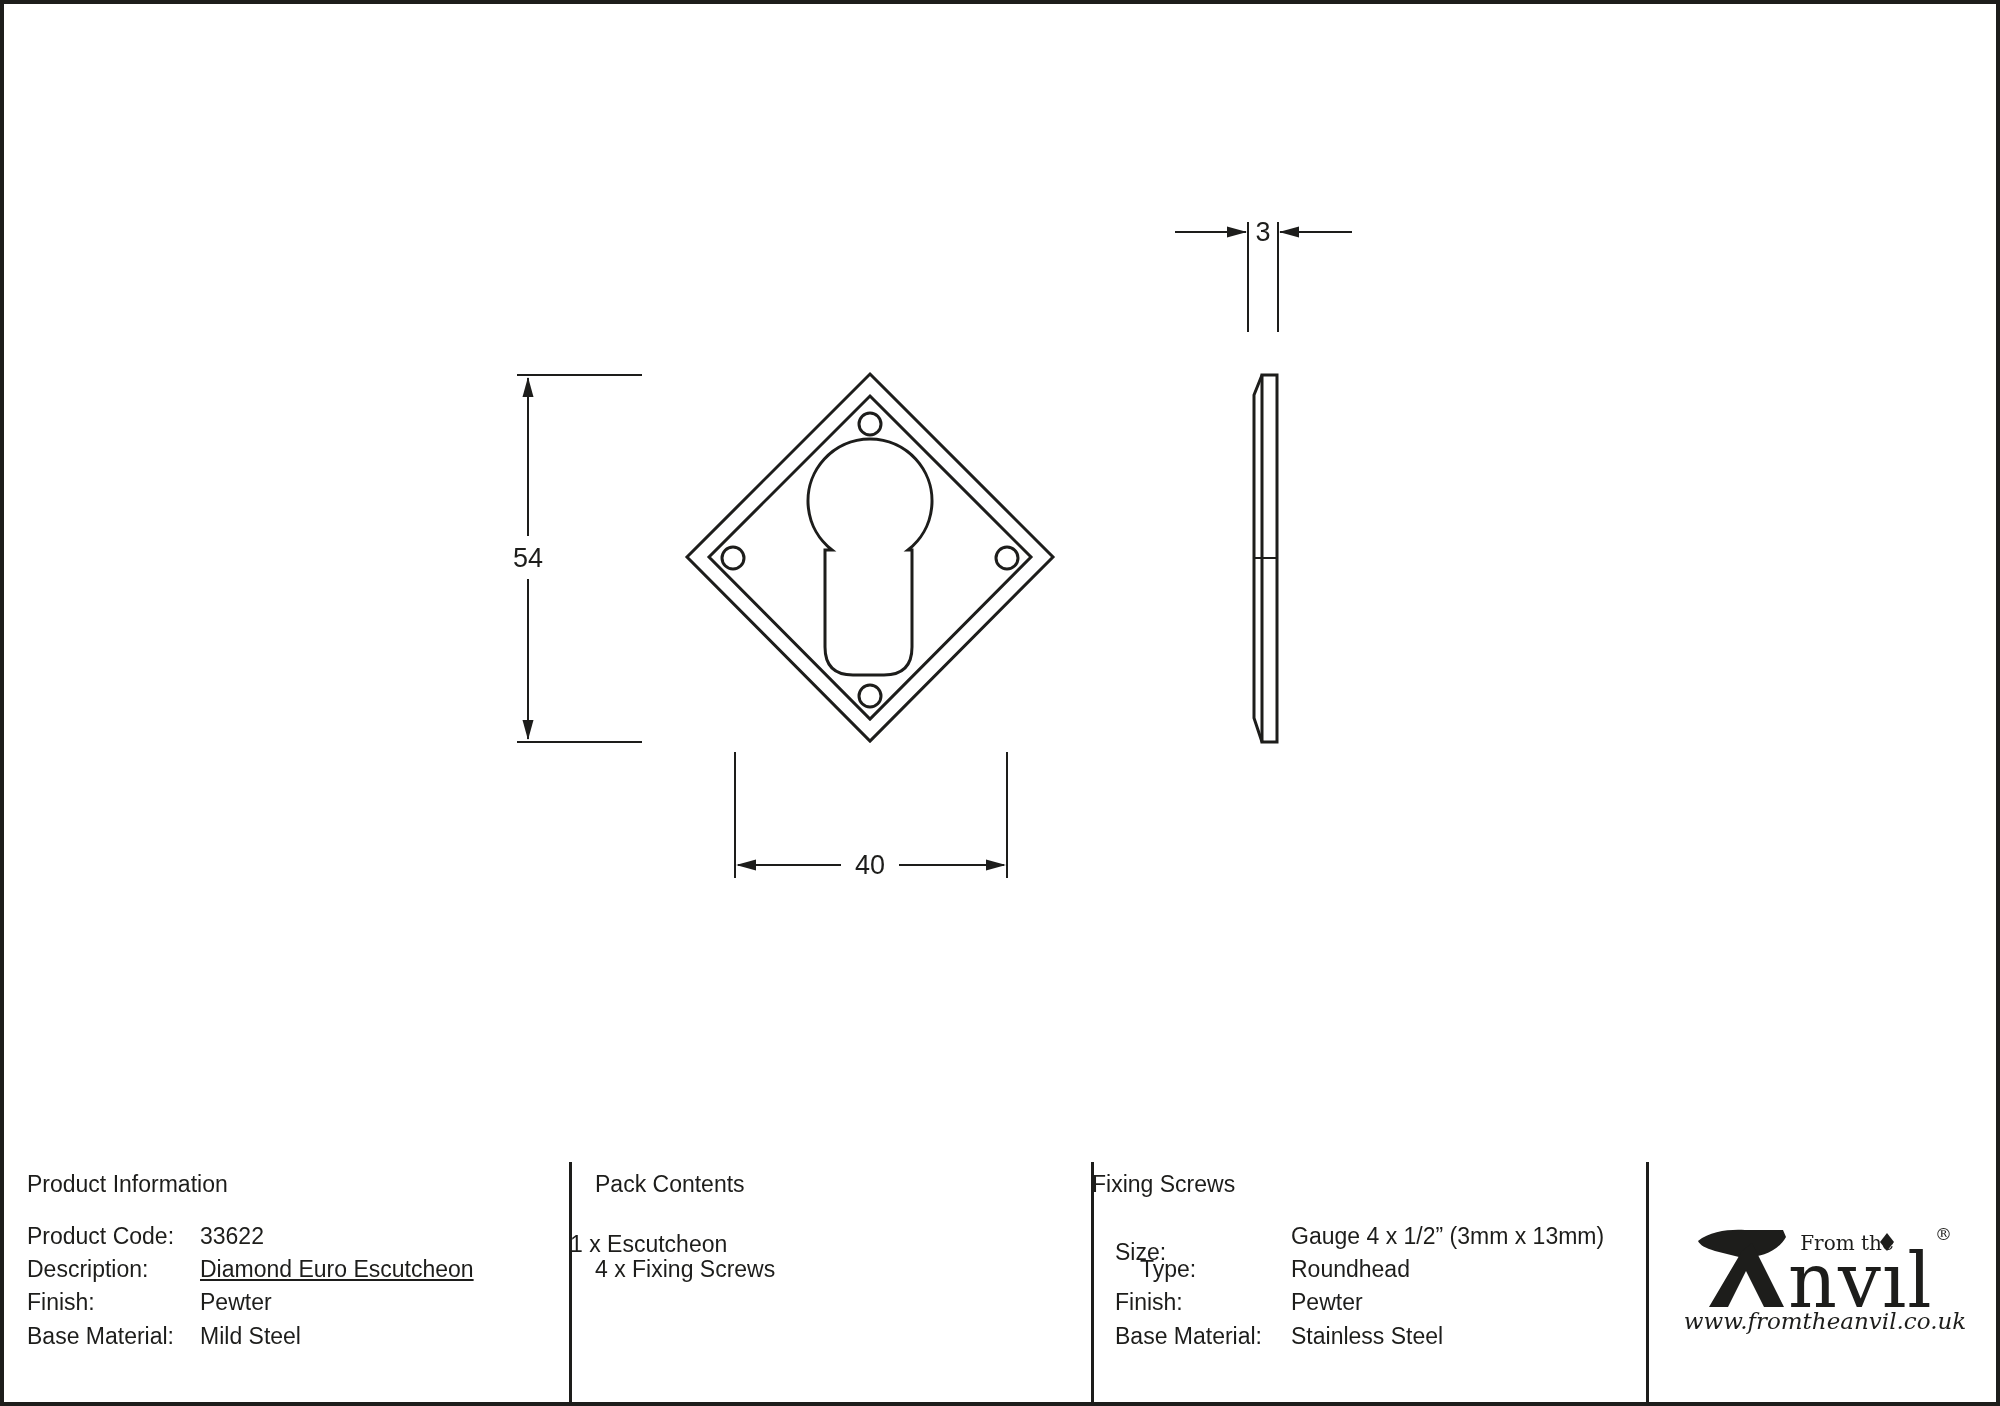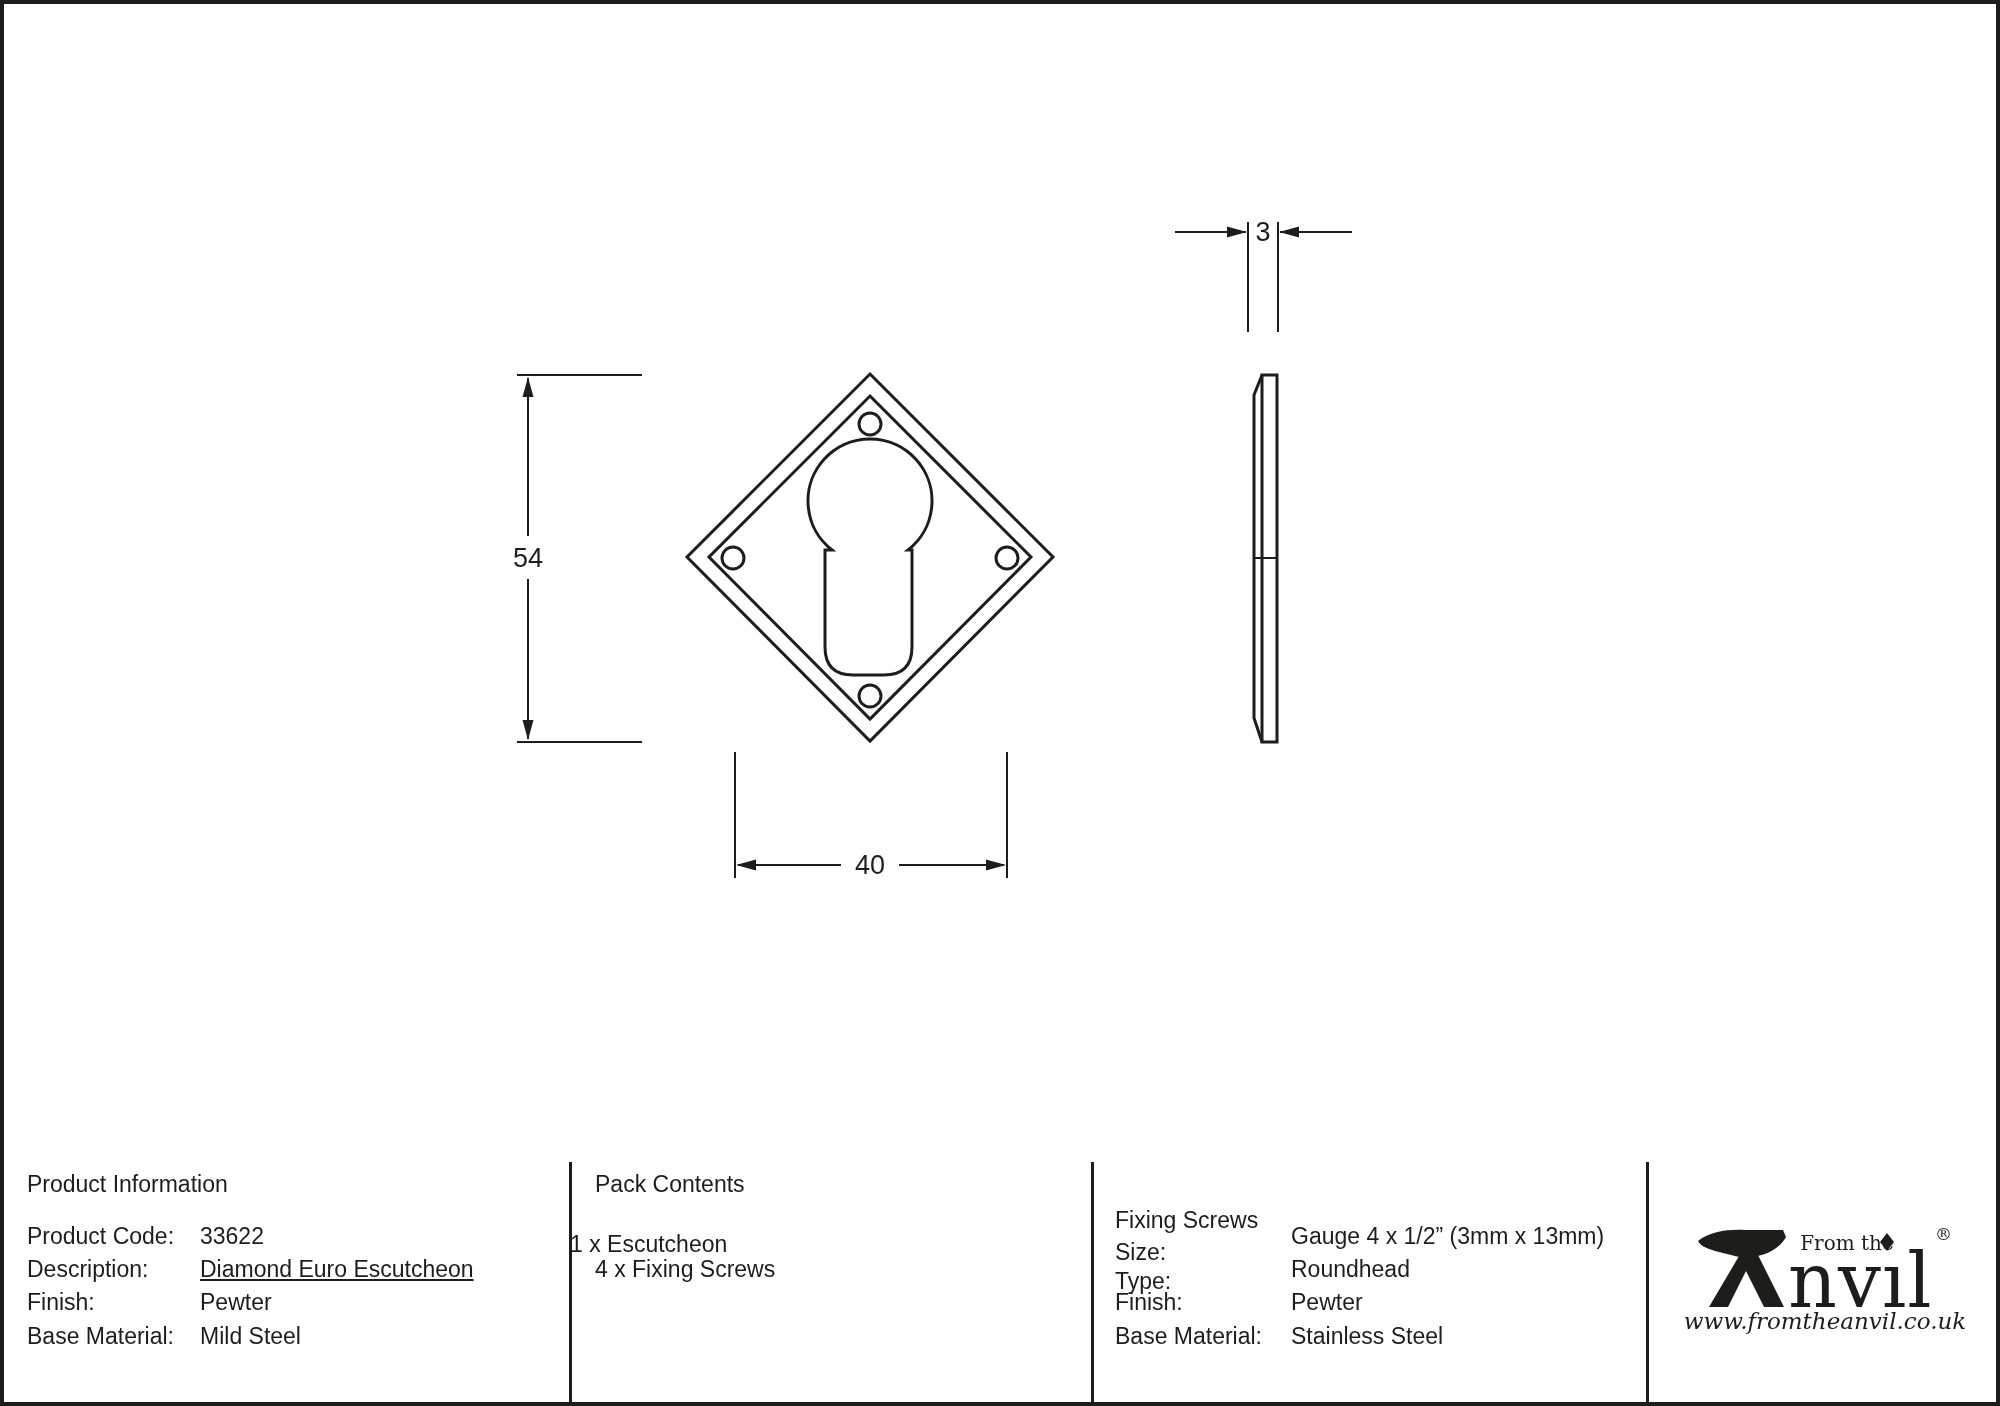--- a/index.html
+++ b/index.html
@@ -78,37 +78,37 @@
   <div class="hline" style="left:0;top:1101;width:2000px;height:3px;"></div>
   <div class="hline" style="left:0;top:1162;width:2000px;height:3px;"></div>
   <div class="hline" style="left:0;top:1203;width:1649px;height:3px;"></div>
   <div class="vline" style="left:569px;top:1162px;width:3px;height:244px;"></div>
   <div class="vline" style="left:1091px;top:1162px;width:3px;height:244px;"></div>
   <div class="vline" style="left:1646px;top:1162px;width:3px;height:244px;"></div>
 
 
   <div class="txt" style="left:27px;top:1165px;height:38px;">Product Information</div>
   <div class="txt" style="left:595px;top:1165px;height:38px;">Pack Contents</div>
-  <div class="txt" style="left:1115px;top:1165px;height:38px;margin-top:36px;">Fixing Screws</div>
+  <div class="txt" style="left:1092px;top:1165px;height:38px;">Fixing Screws</div>
 
   <div class="txt" style="left:27px;top:1219px;height:34px;">Product Code:</div>
   <div class="txt" style="left:200px;top:1219px;height:34px;">33622</div>
   <div class="txt" style="left:27px;top:1252px;height:34px;">Description:</div>
   <div class="txt" style="left:200px;top:1252px;height:34px;text-decoration:underline;">Diamond Euro Escutcheon</div>
   <div class="txt" style="left:27px;top:1285px;height:34px;">Finish:</div>
   <div class="txt" style="left:200px;top:1285px;height:34px;">Pewter</div>
   <div class="txt" style="left:27px;top:1319px;height:34px;">Base Material:</div>
   <div class="txt" style="left:200px;top:1319px;height:34px;">Mild Steel</div>
 
   <div class="txt" style="left:570px;top:1219px;height:34px;margin-top:8px;">1 x Escutcheon</div>
   <div class="txt" style="left:595px;top:1252px;height:34px;text-align:right;">4 x Fixing Screws</div>
 
   <div class="txt" style="left:1115px;top:1219px;height:34px;margin-top:16px;">Size:</div>
   <div class="txt" style="left:1291px;top:1219px;height:34px;">Gauge 4 x 1/2” (3mm x 13mm)</div>
-  <div class="txt" style="left:1115px;top:1252px;height:34px;margin-top:12px;">Type:</div>
+  <div class="txt" style="left:1140px;top:1252px;height:34px;">Type:</div>
   <div class="txt" style="left:1291px;top:1252px;height:34px;">Roundhead</div>
   <div class="txt" style="left:1115px;top:1285px;height:34px;">Finish:</div>
   <div class="txt" style="left:1291px;top:1285px;height:34px;">Pewter</div>
   <div class="txt" style="left:1115px;top:1319px;height:34px;">Base Material:</div>
   <div class="txt" style="left:1291px;top:1319px;height:34px;">Stainless Steel</div>
 
   <svg class="logo-svg" width="347" height="237" viewBox="0 0 347 237">
     <g>
       <path class="arrow" d="M 51 78 C 63 68 83 66 98 67 L 136 67 L 139 74 C 130 90 110 96 92 94 L 68 88 C 58 85 53 82 51 78 Z"></path>
       <path class="arrow" d="M 95 88 L 62 144 L 81 144 L 99 108 L 117 144 L 137 144 L 105 80 Z"></path>

